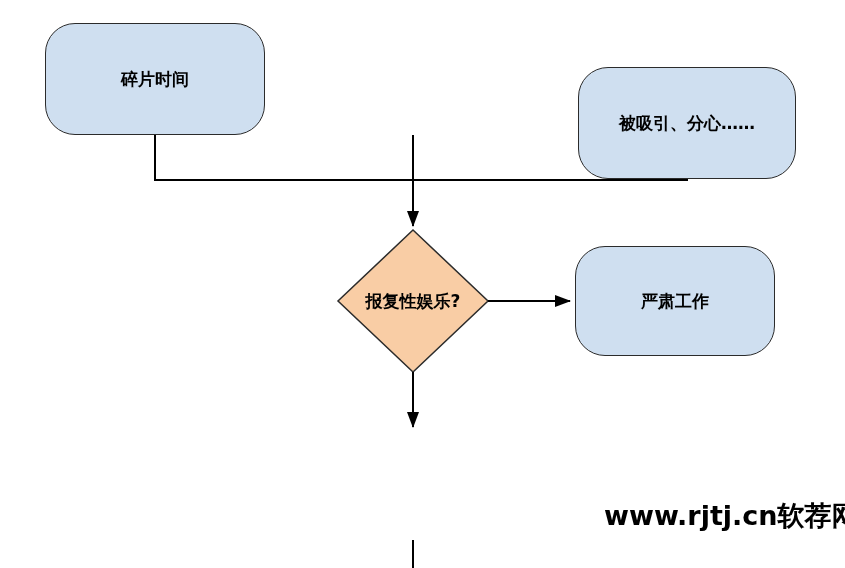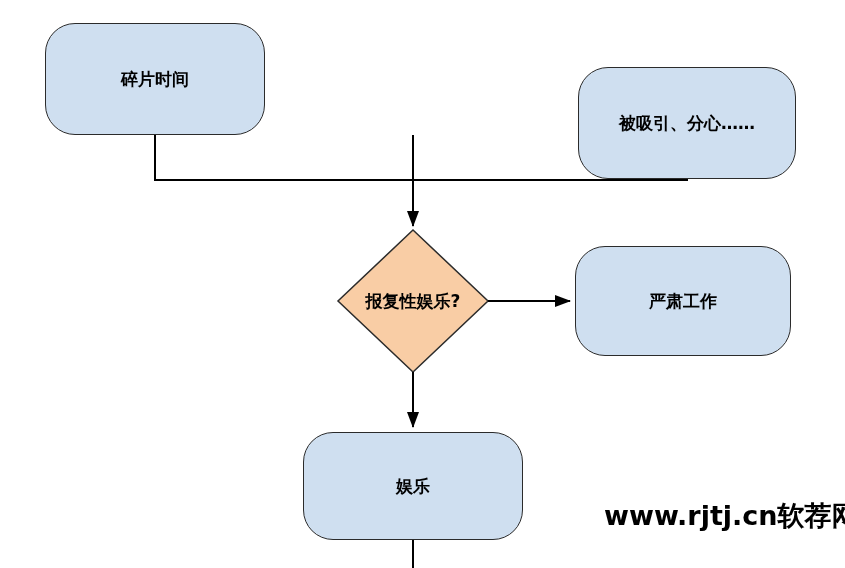--- a/index.html
+++ b/index.html
@@ -89,23 +89,20 @@
 
 
   <div class="node rect-node" style="left:578px; top:23px; width:218px; height:112px;margin-top:44px;">
     <span>被吸引、分心……</span>
   </div>
 
   <div class="node diamond-label" style="left:338px; top:230px; width:150px; height:142px;">
     <span>报复性娱乐?</span>
   </div>
 
-  <div class="node rect-node" style="left:575px; top:246px; width:216px; height:110px;">
+  <div class="node rect-node" style="left:575px; top:246px; width:200px; height:110px;">
     <span>严肃工作</span>
   </div>
 
-  <div class="node rect-node" style="left:303px; top:432px; width:220px; height:108px;">
-    <span>娱乐</span>
-  </div>
 
   <div class="watermark">www.rjtj.cn软荐网</div>
 
 </div>
 
 </body></html>

